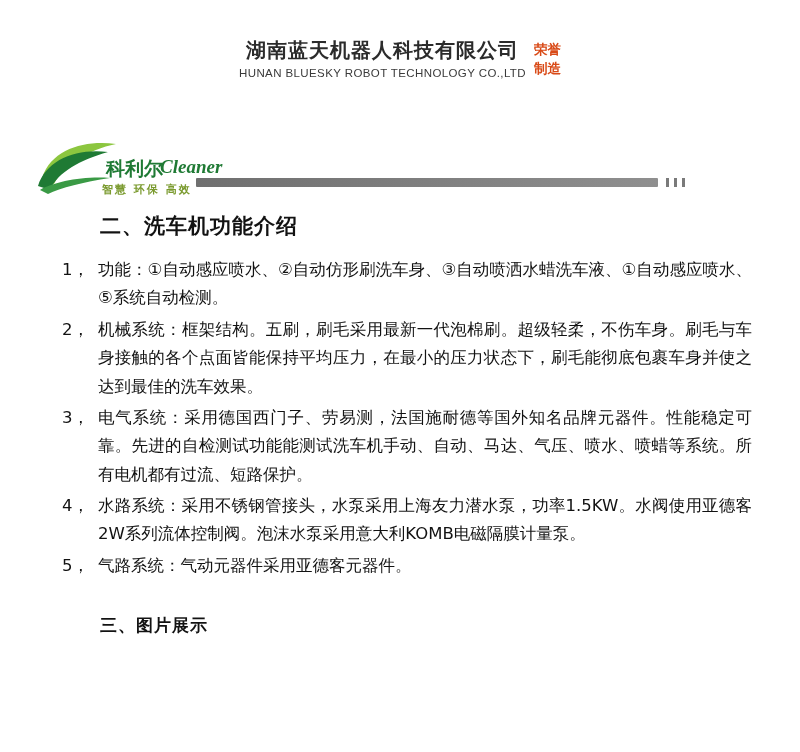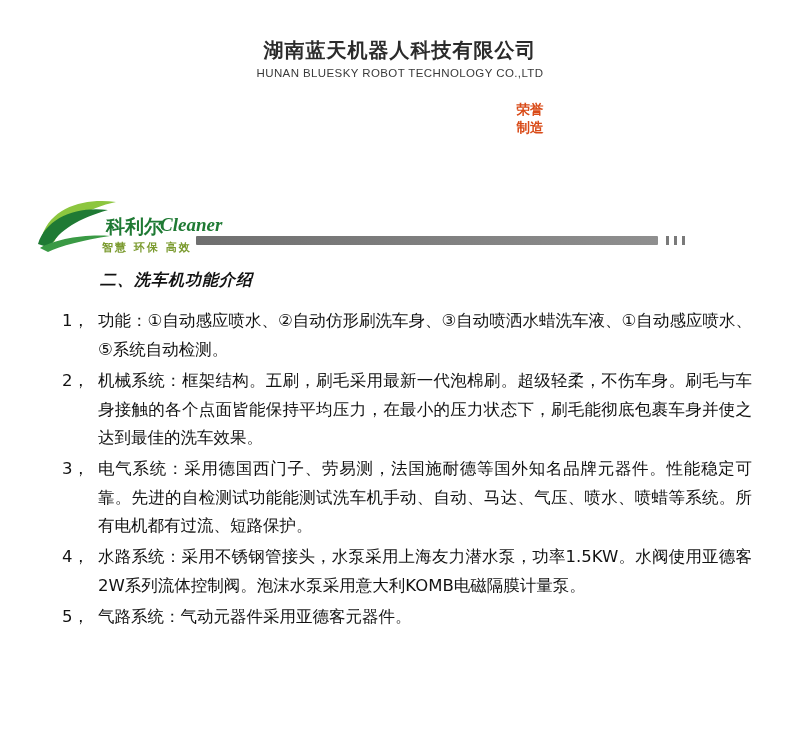--- a/index.html
+++ b/index.html
@@ -19,23 +19,22 @@
   
   .header {
     width: 100%;
     padding-top: 38px;
     display: flex;
     justify-content: center;
     align-items: flex-start;
   }
   .header-inner {
     display: flex;
-    align-items: flex-end;
-    gap: 20px;
-    flex-direction: column;
+    align-items: center;
+    gap: 8px;
   }
   .company-block {
     text-align: center;
   }
   .company-cn {
     font-family: "DejaVu Sans", sans-serif;
     font-size: 20px;
     font-weight: bold;
     color: #2b2b2b;
     letter-spacing: 1px;
@@ -138,25 +137,24 @@
     background: #7a7a7a;
   }
 
   
   .content {
     padding: 0 48px 0 62px;
     font-family: "DejaVu Sans", sans-serif;
     color: #121212;
   }
   .section-heading {
-    font-size: 16px;
+    font-size: 21px;
     font-weight: bold;
     letter-spacing: 1px;
     margin: 6px 0 16px 38px;
-    font-style: italic;
   }
   .list {
     margin: 0;
     padding: 0;
     list-style: none;
   }
   .list-item {
     display: flex;
     align-items: flex-start;
     font-size: 16.5px;
@@ -235,13 +233,14 @@
     <li class="list-item">
       <span class="item-num">4，</span>
       <span class="item-text">水路系统：采用不锈钢管接头，水泵采用上海友力潜水泵，功率1.5KW。水阀使用亚德客2W系列流体控制阀。泡沫水泵采用意大利KOMB电磁隔膜计量泵。</span>
     </li>
     <li class="list-item">
       <span class="item-num">5，</span>
       <span class="item-text">气路系统：气动元器件采用亚德客元器件。</span>
     </li>
   </ul>
 
+  <div class="section-heading-2">三、图片展示</div>
 </div>
 
 </body></html>

